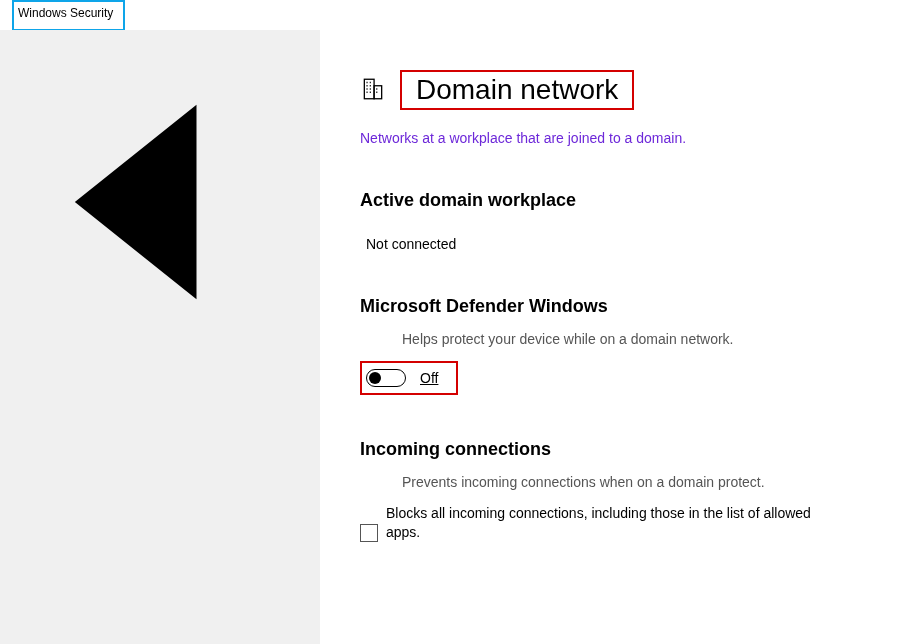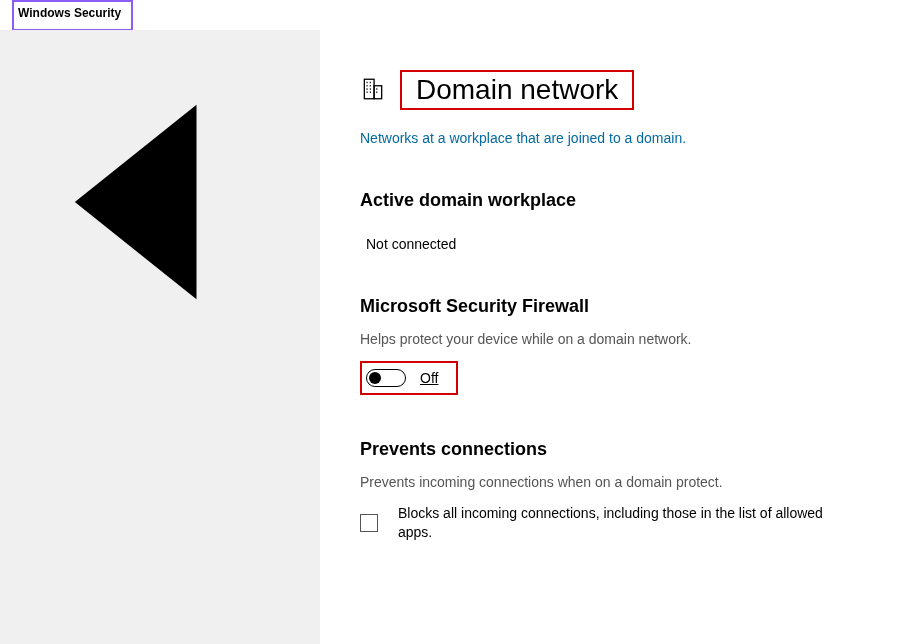--- a/index.html
+++ b/index.html
@@ -15,23 +15,22 @@
       overflow: hidden;
     }
     .titlebar {
       height: 30px;
       display: flex;
       align-items: center;
       padding-left: 12px;
       font-size: 12px;
     }
     .titlebar-inner {
-      border: 2px solid #8b5cf6;
+      border: 2px solid #0ea5e9;
       padding: 4px 10px 9px 4px;
-      font-weight: bold;
     }
     .main-wrap {
       display: flex;
       flex: 1;
       min-height: 0;
     }
     .sidebar {
       width: 320px;
       background: #f0f0f0;
       display: flex;
@@ -65,32 +64,33 @@
     .page-header-icon svg { width: 26px; height: 26px; stroke: #000; fill: none; stroke-width: 1.2; }
     .page-title {
       font-size: 28px;
       font-weight: 400;
       border: 2px solid #d40000;
       padding: 2px 14px;
     }
     .page-subtitle {
       margin-top: 20px;
       font-size: 14px;
-      color: #0369a1;
+      color: #6d28d9;
     }
     .section { margin-top: 44px; }
     .section h2 {
       font-size: 18px;
       font-weight: 600;
       margin-bottom: 14px;
     }
     .section .subtext {
       font-size: 14px;
       color: #555;
       margin-bottom: 14px;
+      margin-left: 42px;
     }
     .value-text {
       font-size: 14px;
       margin-left: 6px;
       margin-top: 25px;
     }
     .toggle-row {
       display: flex;
       align-items: center;
       gap: 14px;
@@ -111,22 +111,22 @@
       width: 12px;
       height: 12px;
       background: #000;
       border-radius: 50%;
       position: absolute;
       top: 2px;
       left: 2px;
     }
     .checkbox-row {
       display: flex;
-      align-items: center;
-      gap: 20px;
+      align-items: flex-end;
+      gap: 8px;
       font-size: 14px;
     }
     .checkbox {
       width: 18px;
       height: 18px;
       border: 1.2px solid #555;
       flex-shrink: 0;
       margin-top: 1px;
       cursor: pointer;
     }
@@ -166,32 +166,32 @@
       <h1 class="page-title">Domain network</h1>
     </div>
     <p class="page-subtitle">Networks at a workplace that are joined to a domain.</p>
 
     <section class="section">
       <h2>Active domain workplace</h2>
       <div class="value-text">Not connected</div>
     </section>
 
     <section class="section">
-      <h2>Microsoft Security Firewall</h2>
+      <h2>Microsoft Defender Windows</h2>
       <p class="subtext">Helps protect your device while on a domain network.</p>
       <div class="toggle-row">
         <div class="toggle">
           <div class="knob"></div>
         </div>
         <span>Off</span>
       </div>
     </section>
 
     <section class="section">
-      <h2>Prevents connections</h2>
+      <h2>Incoming connections</h2>
       <p class="subtext">Prevents incoming connections when on a domain protect.</p>
       <div class="checkbox-row">
         <div class="checkbox"></div>
         <div class="label">Blocks all incoming connections, including those in the list of allowed apps.</div>
       </div>
     </section>
   </main>
 </div>
 
 </body></html>

